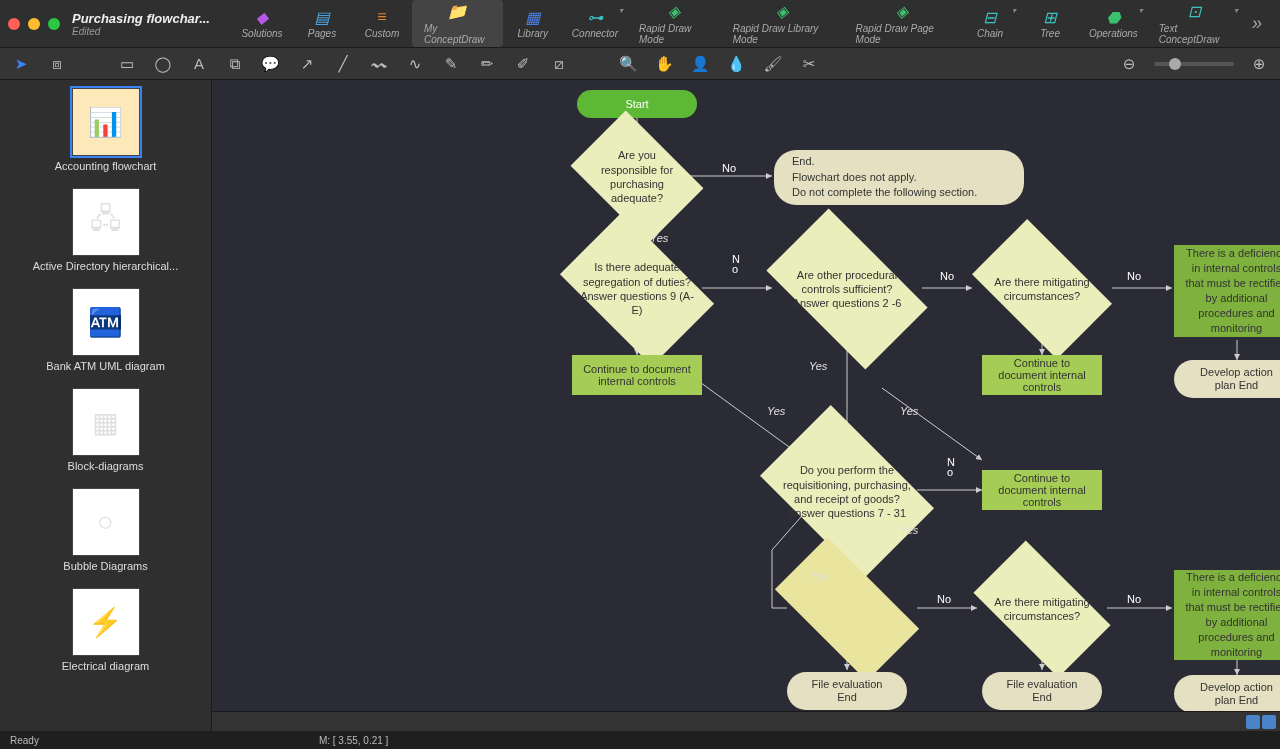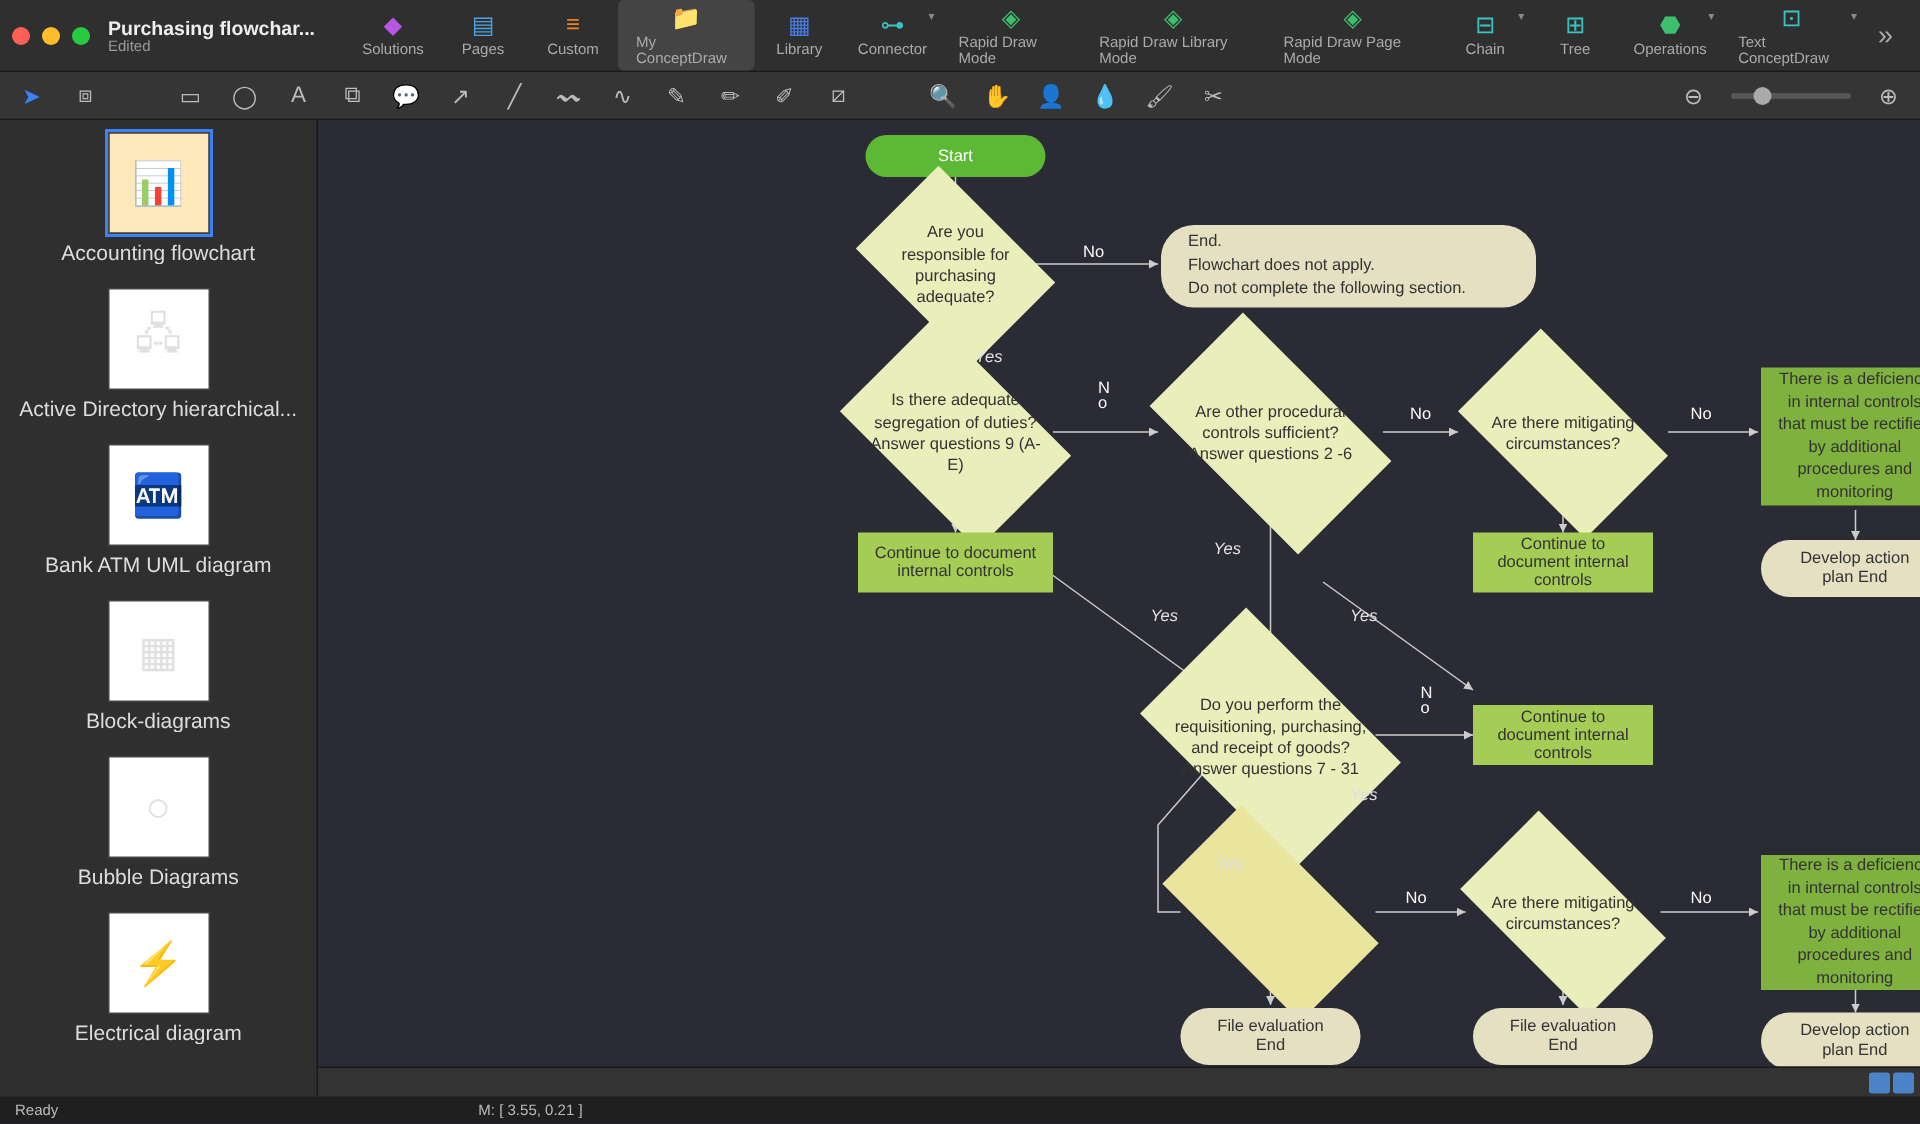--- a/index.html
+++ b/index.html
@@ -12,20 +12,21 @@
   overflow: hidden;
   font-size: 12px;
 }
 .titlebar {
   height: 48px;
   background: #2f2f2f;
   display: flex;
   align-items: center;
   padding: 0 8px;
   border-bottom: 1px solid #1a1a1a;
+  font-style: italic;
 }
 .traffic-lights { display: flex; gap: 8px; margin-right: 12px; }
 .light { width: 12px; height: 12px; border-radius: 50%; }
 .close { background: #ff5f57; }
 .min { background: #ffbd2e; }
 .max { background: #28ca42; }
 .title-block { margin-right: 20px; min-width: 140px; }
 .doc-title { font-weight: 600; font-size: 13px; color: #eee; }
 .doc-sub { font-size: 10px; color: #999; }
 .tb-items { display: flex; gap: 0; flex: 1; align-items: stretch; height: 100%; }
@@ -60,21 +61,21 @@
 .search-wrap::before { content:'\1F50D'; position:absolute; left:4px; top:4px; font-size:10px; color:#888; }
 .search-clear { position:absolute; right:4px; top:3px; width:14px; height:14px; background:#666; border-radius:50%; color:#222; font-size:10px; display:flex; align-items:center; justify-content:center; cursor:pointer;}
 
 .lib-items { padding: 8px 4px; }
 .lib-item { text-align:center; margin-bottom: 16px; cursor:pointer; }
 .lib-thumb {
   width: 68px; height: 68px; background:#fff; border:1px solid #444; margin: 0 auto 4px;
   display:flex; align-items:center; justify-content:center; font-size: 28px;
 }
 .lib-thumb.sel { outline: 2px solid #3b82f6; }
-.lib-label { font-size: 14px; color:#ddd; white-space:nowrap; overflow:hidden; text-overflow:ellipsis; max-width: 200px; margin: 0 auto; padding: 0 4px; }
+.lib-label { font-size: 11px; color:#ddd; white-space:nowrap; overflow:hidden; text-overflow:ellipsis; max-width: 200px; margin: 0 auto; padding: 0 4px; }
 
 .canvas-wrap { flex:1; position:relative; overflow:hidden; background:#2b2b35; }
 .canvas { position:absolute; left:0; top:0; width:100%; height:100%; }
 
 
 .node { position:absolute; font-size: 11px; text-align:center; display:flex; align-items:center; justify-content:center; }
 .terminator { background:#e5e0c1; color:#333; border-radius: 22px; padding: 10px 20px; }
 .terminator.green { background:#5db836; color:#fff; }
 .process { background:#a5cc54; color:#333; padding:10px; }
 .process.dark { background:#7fb13e; }

